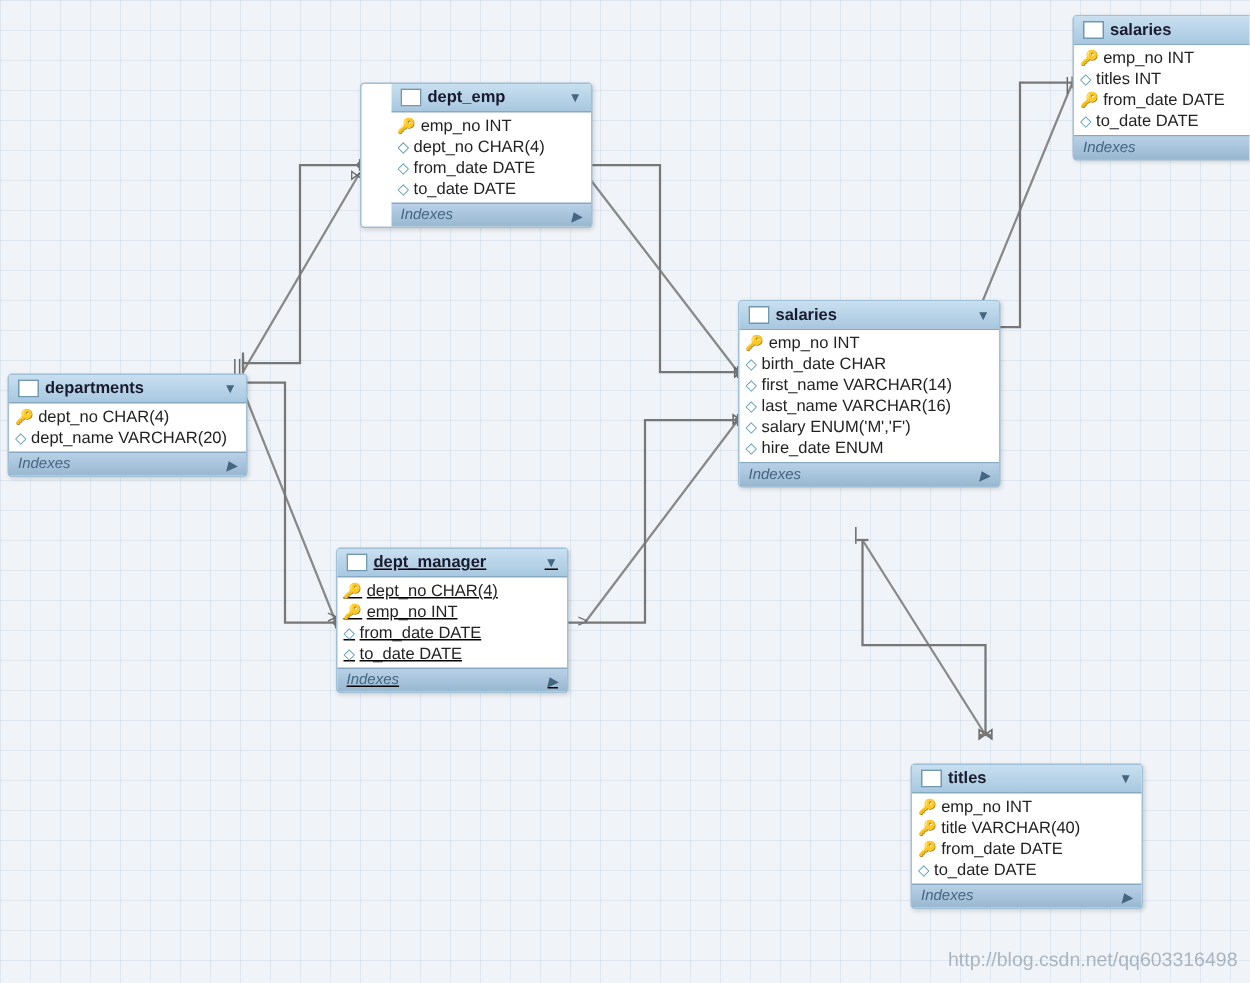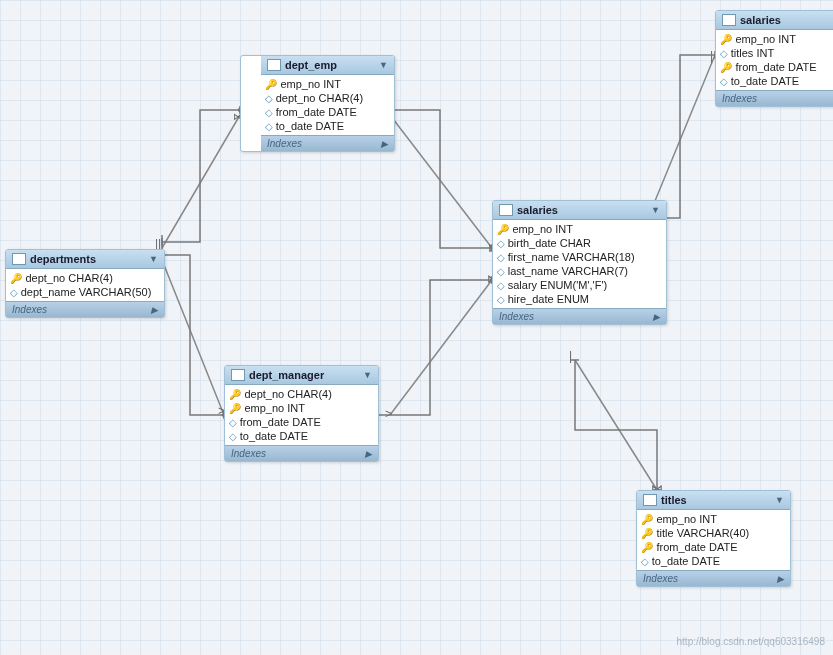--- a/index.html
+++ b/index.html
@@ -106,21 +106,21 @@
       width: 833px;
       height: 655px;
       pointer-events: none;
     }
 
     .watermark {
       position: absolute;
       bottom: 8px;
       right: 8px;
       color: rgba(100,120,140,0.5);
-      font-size: 10px;
+      font-size: 13px;
     }
   </style>
 </head>
 <body>
 
 <svg class="connections">
 
   <line x1="162" y1="248" x2="240" y2="115" stroke="#888" stroke-width="1.5"></line>
   <text x="155" y="248" font-size="12" fill="#666">||</text>
   <text x="233" y="120" font-size="10" fill="#666">⋈</text>
@@ -226,21 +226,21 @@
     <span>departments</span>
     <span class="dropdown-arrow">▼</span>
   </div>
   <div class="er-table-body">
     <div class="er-field">
       <span class="icon-pk">🔑</span>
       <span>dept_no CHAR(4)</span>
     </div>
     <div class="er-field">
       <span class="icon-diamond">◇</span>
-      <span>dept_name VARCHAR(50)</span>
+      <span>dept_name VARCHAR(20)</span>
     </div>
   </div>
   <div class="er-indexes">
     <span>Indexes</span>
     <span class="indexes-arrow">▶</span>
   </div>
 </div>
 
 <div class="er-table" style="left:492px;top:200px;min-width:175px;">
   <div class="er-table-header">
@@ -252,42 +252,42 @@
     <div class="er-field">
       <span class="icon-pk">🔑</span>
       <span>emp_no INT</span>
     </div>
     <div class="er-field">
       <span class="icon-diamond">◇</span>
       <span>birth_date CHAR</span>
     </div>
     <div class="er-field">
       <span class="icon-diamond">◇</span>
-      <span>first_name VARCHAR(18)</span>
-    </div>
-    <div class="er-field">
-      <span class="icon-diamond">◇</span>
-      <span>last_name VARCHAR(7)</span>
+      <span>first_name VARCHAR(14)</span>
+    </div>
+    <div class="er-field">
+      <span class="icon-diamond">◇</span>
+      <span>last_name VARCHAR(16)</span>
     </div>
     <div class="er-field">
       <span class="icon-diamond">◇</span>
       <span>salary ENUM('M','F')</span>
     </div>
     <div class="er-field">
       <span class="icon-diamond">◇</span>
       <span>hire_date ENUM</span>
     </div>
   </div>
   <div class="er-indexes">
     <span>Indexes</span>
     <span class="indexes-arrow">▶</span>
   </div>
 </div>
 
-<div class="er-table" style="left:224px;top:365px;min-width:155px;">
+<div class="er-table" style="left:224px;top:365px;min-width:155px;text-decoration:underline;">
   <div class="er-table-header">
     <span class="table-icon"></span>
     <span>dept_manager</span>
     <span class="dropdown-arrow">▼</span>
   </div>
   <div class="er-table-body">
     <div class="er-field">
       <span class="icon-pk">🔑</span>
       <span>dept_no CHAR(4)</span>
     </div>
@@ -333,21 +333,21 @@
       <span class="icon-diamond">◇</span>
       <span>to_date DATE</span>
     </div>
   </div>
   <div class="er-indexes">
     <span>Indexes</span>
 
   </div>
 </div>
 
-<div class="er-table" style="left:607px;top:490px;min-width:155px;margin-left:29px;">
+<div class="er-table" style="left:607px;top:509px;min-width:155px;">
   <div class="er-table-header">
     <span class="table-icon"></span>
     <span>titles</span>
     <span class="dropdown-arrow">▼</span>
   </div>
   <div class="er-table-body">
     <div class="er-field">
       <span class="icon-pk">🔑</span>
       <span>emp_no INT</span>
     </div>

